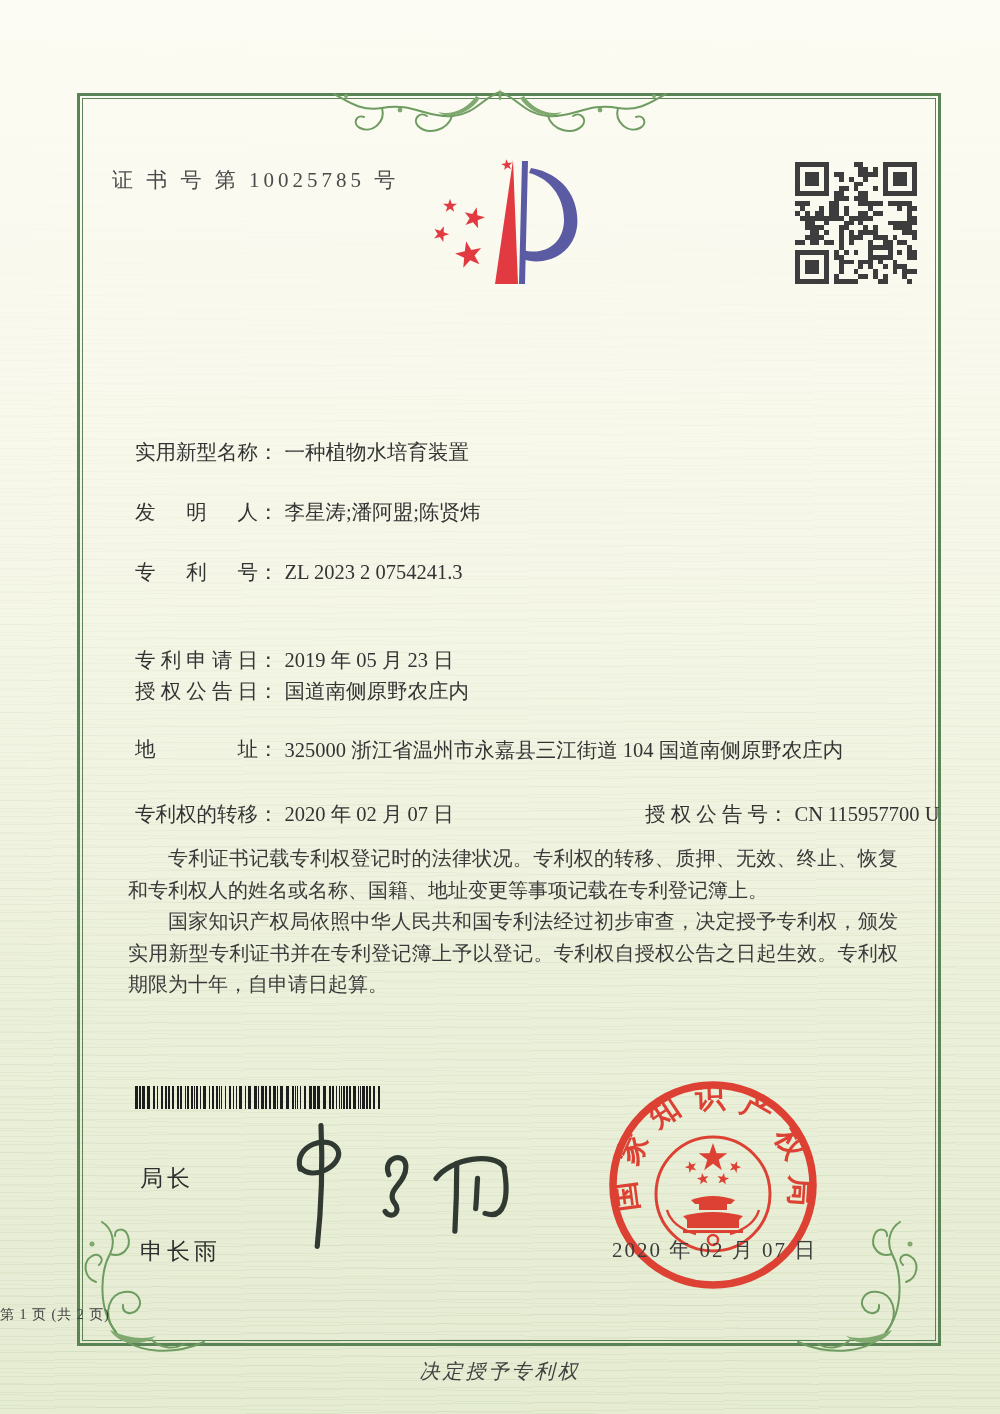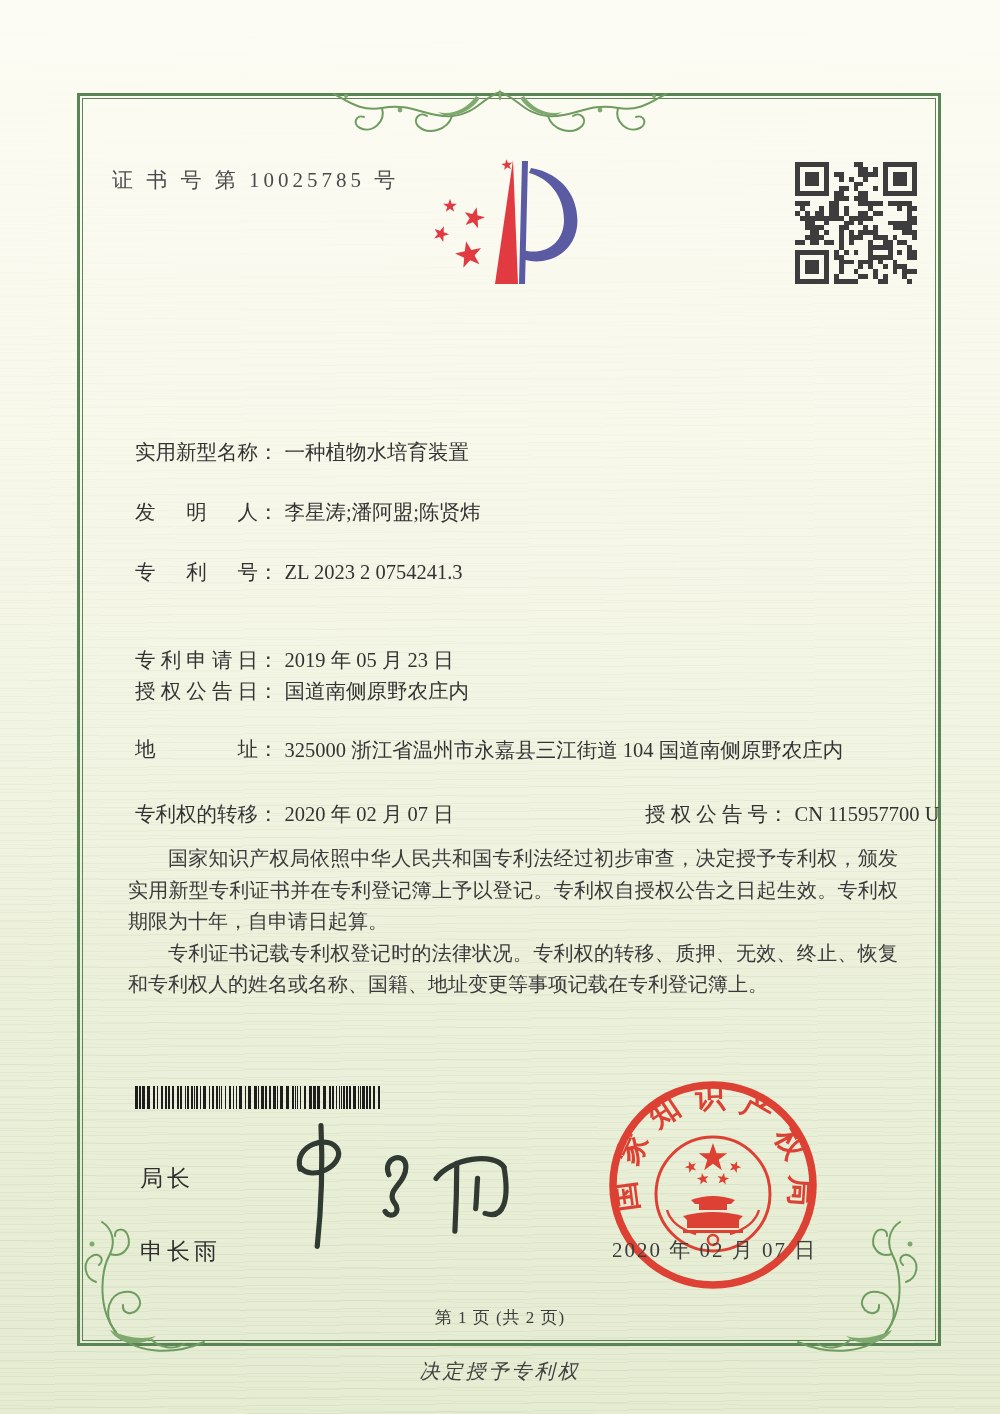--- a/index.html
+++ b/index.html
@@ -40,21 +40,21 @@
     position:absolute;left:135px;top:1086px;width:250px;height:23px;
     display:flex;align-items:stretch;overflow:hidden;
   }
   .barcode span{background:#1d1d1d;flex:none;}
   .barcode i{flex:none;}
   .director-title{position:absolute;left:140px;top:1163px;font-size:23px;letter-spacing:4px;color:#2f2f2f;}
   .director-name{position:absolute;left:140px;top:1236px;font-size:23px;letter-spacing:4px;color:#2f2f2f;}
   .signature{position:absolute;left:268px;top:1120px;}
   .seal{position:absolute;left:600px;top:1072px;}
   .seal-date{position:absolute;left:612px;top:1236px;font-size:21px;letter-spacing:2px;color:#3c3c3c;z-index:5;}
-  .footer-page{position:absolute;left:0;top:1306px;width:100%;text-align:center;font-size:17px;color:#3d3d3d;letter-spacing:1px;}
+  .footer-page{position:absolute;left:0;top:1306px;width:100%;text-align:left;font-size:14px;color:#3d3d3d;letter-spacing:1px;}
   .back-note{position:absolute;left:0;top:1358px;width:100%;text-align:center;font-size:20px;font-style:italic;letter-spacing:3px;color:#404040;}
   .ornament-top{position:absolute;left:330px;top:84px;}
   .corner-bl{position:absolute;left:56px;top:1220px;}
   .corner-br{position:absolute;left:796px;top:1220px;transform:scaleX(-1);}
   .o1{fill:none;stroke:#6e9c60;stroke-width:2;stroke-linecap:round;}
   .o2{fill:#7fa96f;stroke:none;}
   .sig{fill:none;stroke:#303a32;stroke-width:5.5;stroke-linecap:round;stroke-linejoin:round;}
   .seal-red{fill:#dc3326;}
   .seal-text{font-family:"Liberation Serif","DejaVu Serif",serif;}
 </style>
@@ -770,22 +770,22 @@
   </div>
   <div class="field" style="top:735px">
     <span class="jlabel">地址</span><span>：</span><span class="fvalue wrap">325000  浙江省温州市永嘉县三江街道 104 国道南侧原野农庄内</span>
   </div>
   <div class="field" style="top:800px;width:763px">
     <span><span class="jlabel">专利权的转移</span><span>：</span><span class="fvalue">2020 年 02 月 07 日</span></span>
     <span class="grant-right"><span class="jlabel">授权公告号</span><span>：</span><span class="fvalue">CN 115957700 U</span></span>
   </div>
 
   <div class="paras">
+    <p>专利证书记载专利权登记时的法律状况。专利权的转移、质押、无效、终止、恢复和专利权人的姓名或名称、国籍、地址变更等事项记载在专利登记簿上。</p>
     <p>国家知识产权局依照中华人民共和国专利法经过初步审查，决定授予专利权，颁发实用新型专利证书并在专利登记簿上予以登记。专利权自授权公告之日起生效。专利权期限为十年，自申请日起算。</p>
-    <p>专利证书记载专利权登记时的法律状况。专利权的转移、质押、无效、终止、恢复和专利权人的姓名或名称、国籍、地址变更等事项记载在专利登记簿上。</p>
   </div>
 
   <div class="barcode">
       <span style="width: 3px;"></span>
       <i style="width: 1px;"></i>
       <span style="width: 2px;"></span>
       <i style="width: 1px;"></i>
       <span style="width: 3px;"></span>
       <i style="width: 2px;"></i>
       <span style="width: 3px;"></span>

